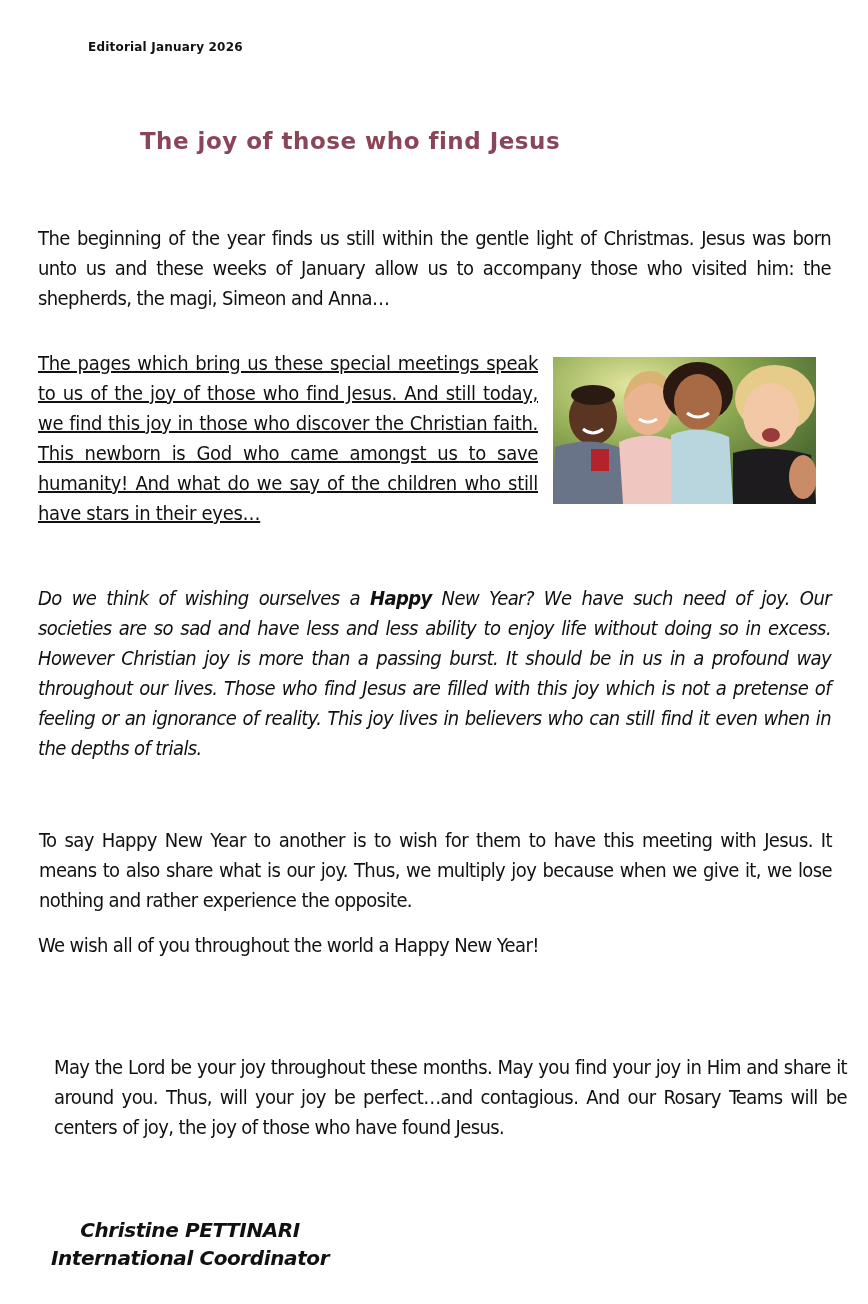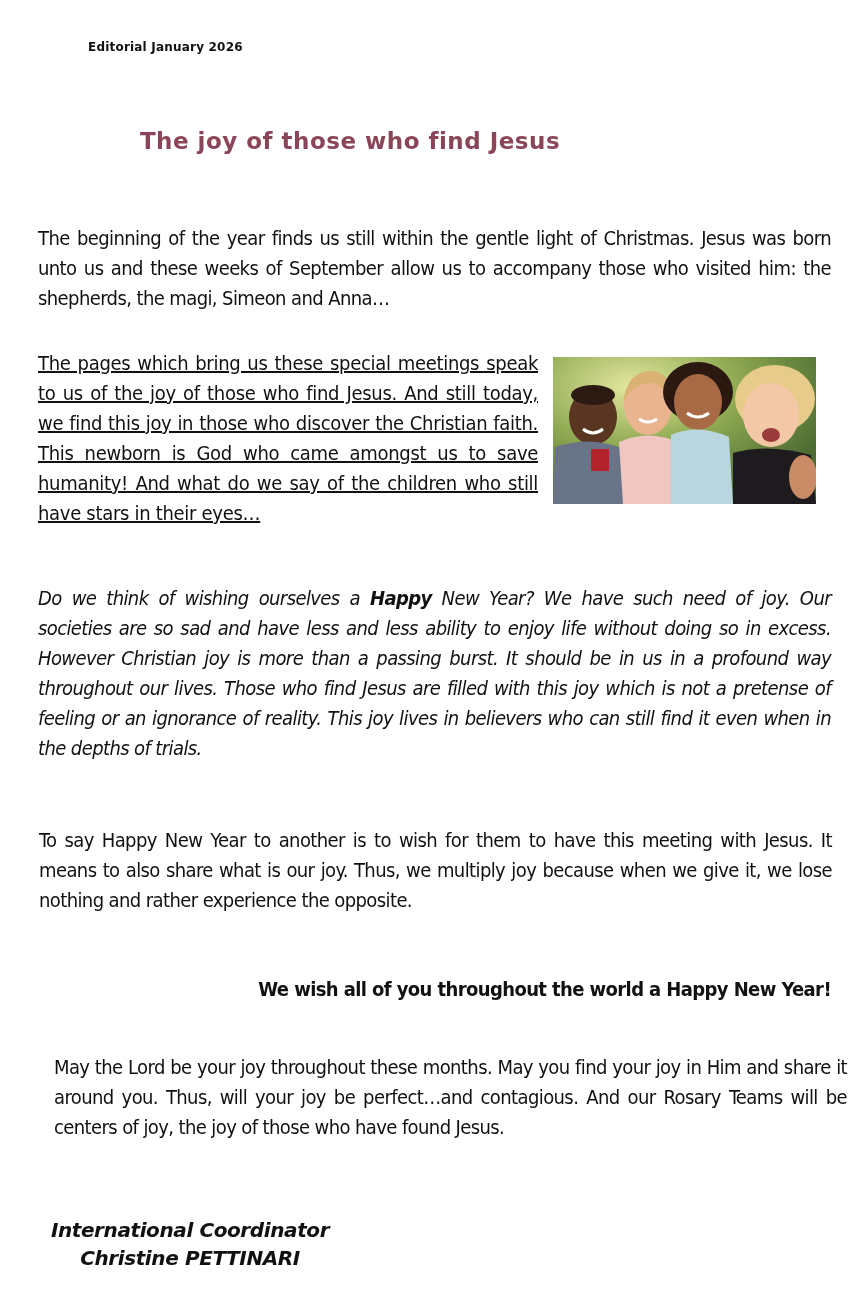--- a/index.html
+++ b/index.html
@@ -53,23 +53,23 @@
     .p1 { top: 223px; }
     .p2 {
       top: 348px;
       width: 500px;
       letter-spacing: -0.3px;
       text-decoration: underline;
     }
     .p3 { top: 583px; font-style: italic; }
     .p4 { top: 824px; }
     .p5 {
-      top: 974px;
-      font-weight: bold;
-      text-align: right;
+      top: 930px;
+      font-weight: normal;
+      text-align: left;
     }
     .p6 { top: 1036px; }
     .photo {
       position: absolute;
       left: 553px;
       top: 357px;
       width: 263px;
       height: 147px;
       overflow: hidden;
       background: linear-gradient(135deg, #b9c27a 0%, #7f9a4c 30%, #5b7a3a 55%, #96a85f 80%, #c9c98a 100%);
@@ -91,21 +91,21 @@
     .sig span { display: block; }
     b { font-weight: bold; }
   </style>
 </head>
 <body>
 
 <div class="editorial-label">Editorial January 2026</div>
 
 <h1 class="title" style="margin:0;">The joy of those who find Jesus</h1>
 
-<p class="para cond p1" style="margin:0;">The beginning of the year finds us still within the gentle light of Christmas. Jesus was born unto us and these weeks of September allow us to accompany those who visited him: the shepherds, the magi, Simeon and Anna…</p>
+<p class="para cond p1" style="margin:0;">The beginning of the year finds us still within the gentle light of Christmas. Jesus was born unto us and these weeks of January allow us to accompany those who visited him: the shepherds, the magi, Simeon and Anna…</p>
 
 <p class="para p2" style="margin:0;">The pages which bring us these special meetings speak to us of the joy of those who find Jesus. And still today, we find this joy in those who discover the Christian faith. This newborn is God who came amongst us to save humanity! And what do we say of the children who still have stars in their eyes…</p>
 
 <div class="photo" title="Four smiling children with arms around each other outdoors">
   <svg width="263" height="147" viewBox="0 0 263 147">
     <defs>
       <radialGradient id="bg1" cx="0.3" cy="0.2" r="0.8">
         <stop offset="0" stop-color="#e4e7a0"></stop>
         <stop offset="0.5" stop-color="#8faa52"></stop>
         <stop offset="1" stop-color="#4e6d33"></stop>
@@ -141,18 +141,18 @@
   <span>Do we think of wishing ourselves a </span><b>Happy</b><span> New Year? We have such need of joy. Our societies are so sad and have less and less ability to enjoy life without doing so in excess. However Christian joy is more than a passing burst. It should be in us in a profound way throughout our lives. Those who find Jesus are filled with this joy which is not a pretense of feeling or an ignorance of reality. This joy lives in believers who can still find it even when in the depths of trials.</span>
 </p>
 
 <p class="para cond p4" style="margin:1px;">To say Happy New Year to another is to wish for them to have this meeting with Jesus. It means to also share what is our joy. Thus, we multiply joy because when we give it, we lose nothing and rather experience the opposite.</p>
 
 <p class="para cond p5" style="margin:0;">We wish all of you throughout the world a Happy New Year!</p>
 
 <p class="para cond p6" style="margin:16px;">May the Lord be your joy throughout these months. May you find your joy in Him and share it around you. Thus, will your joy be perfect…and contagious. And our Rosary Teams will be centers of joy, the joy of those who have found Jesus.</p>
 
 <div class="sig sig-left">
+  <span>Christine PETTINARI</span>
   <span>International Coordinator</span>
-  <span>Christine PETTINARI</span>
 </div>
 
 <div class="sig sig-right">
 </div>
 
 </body></html>

